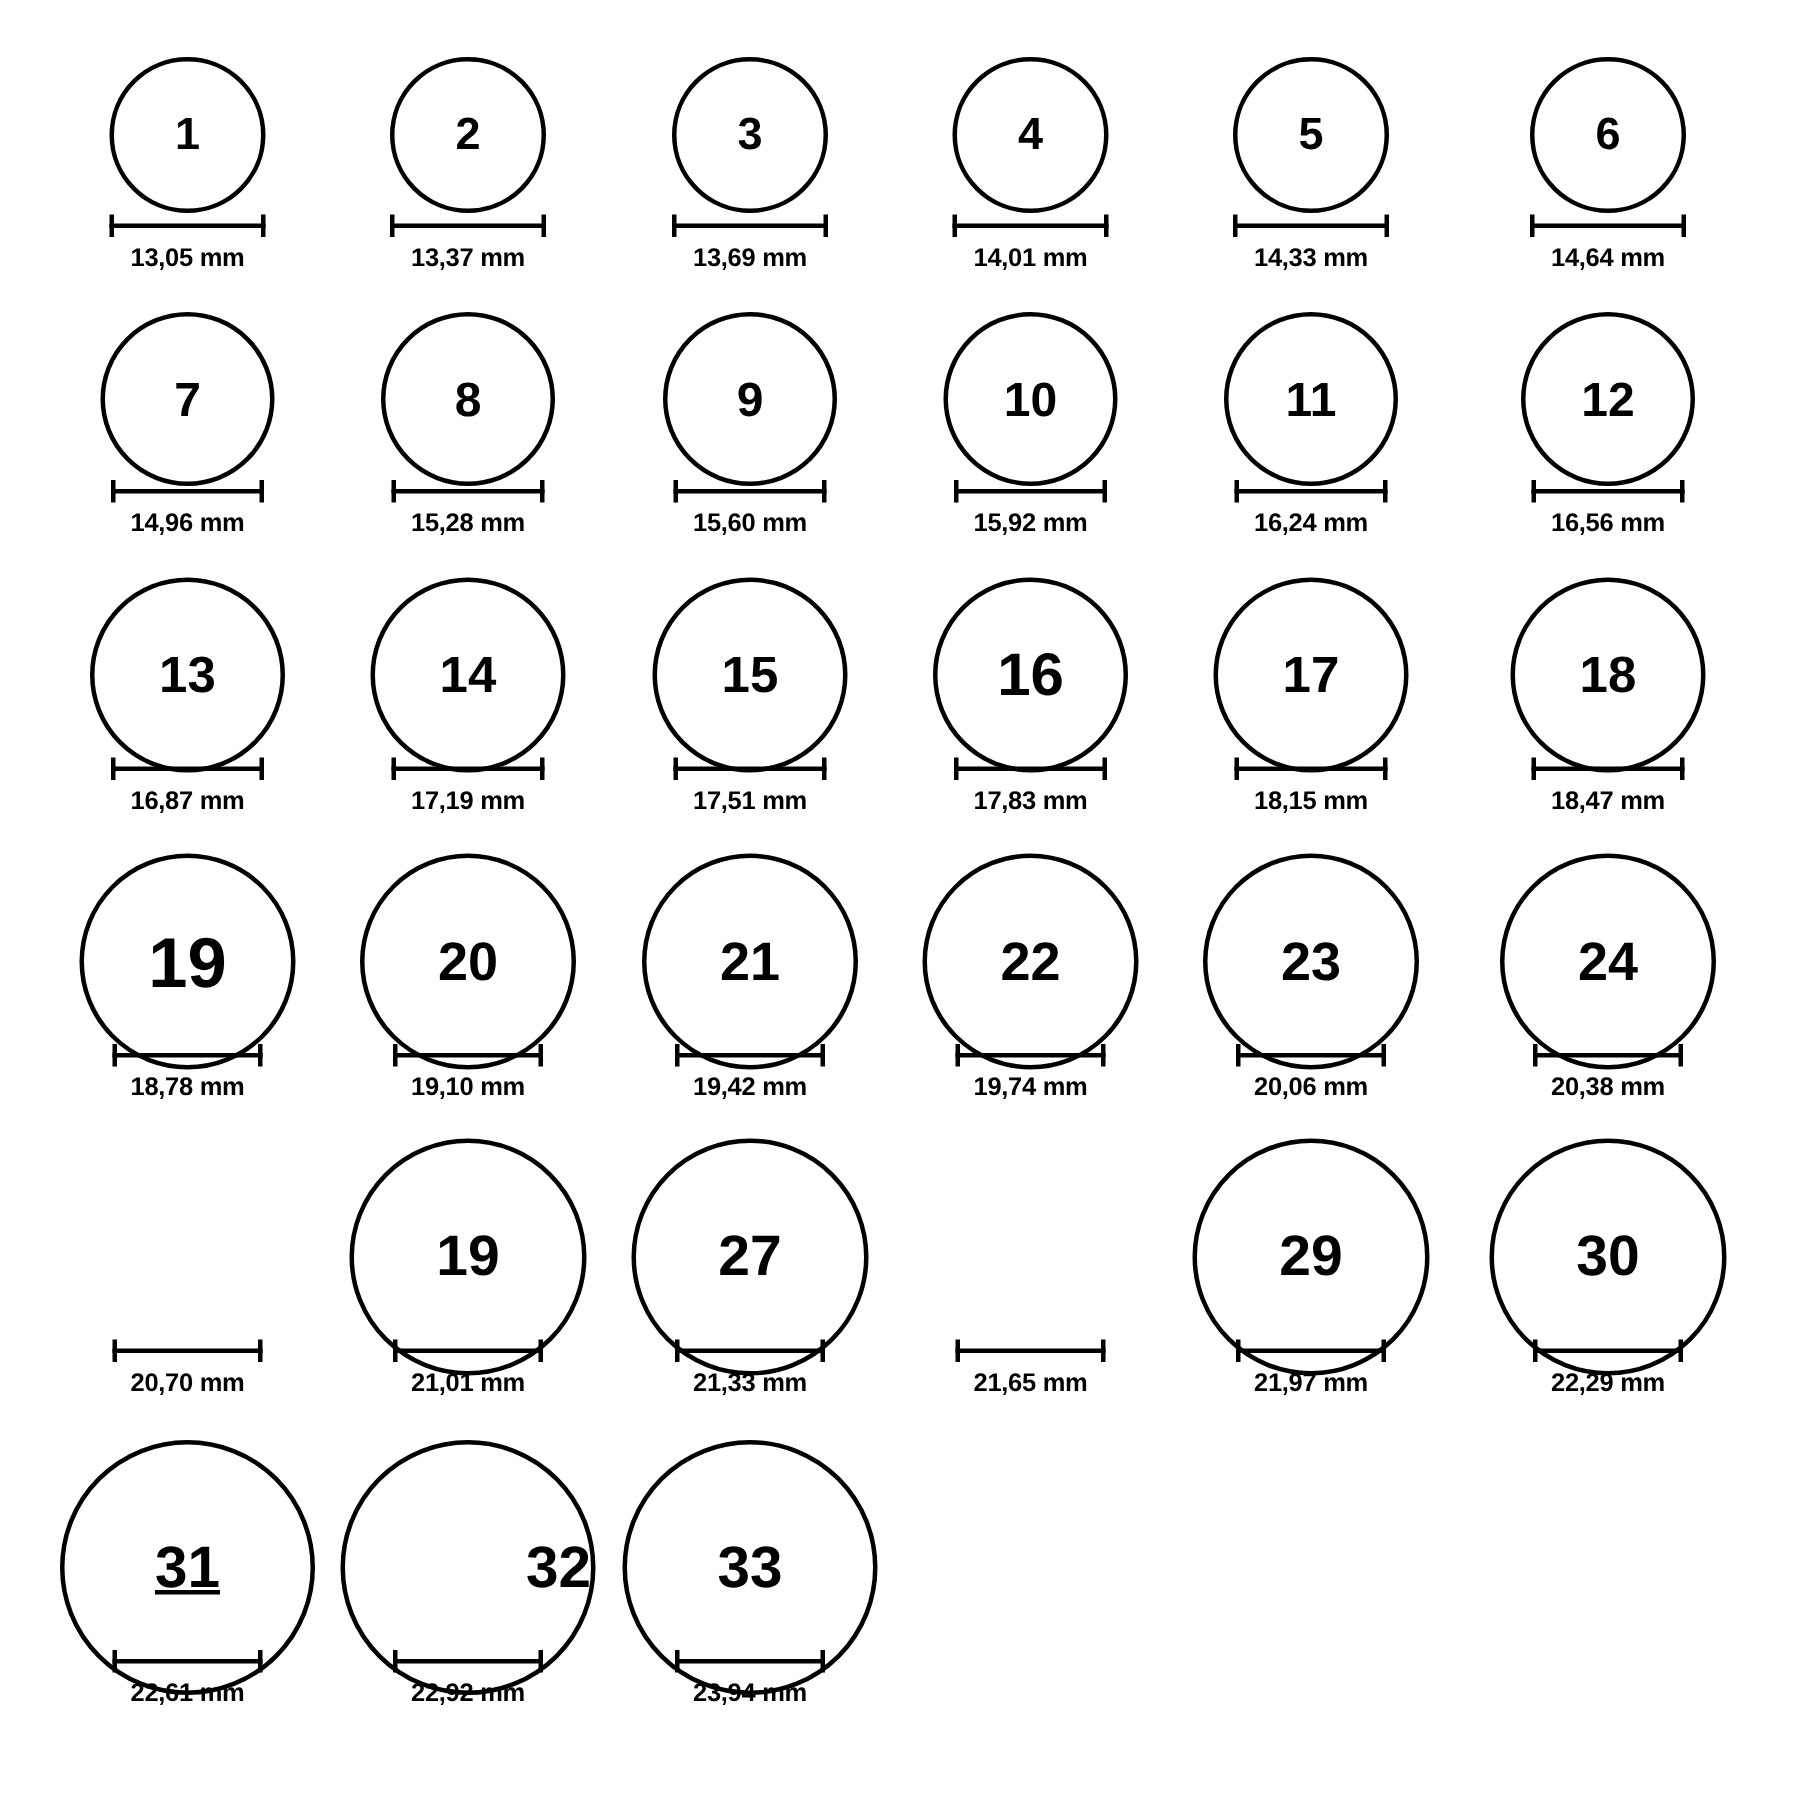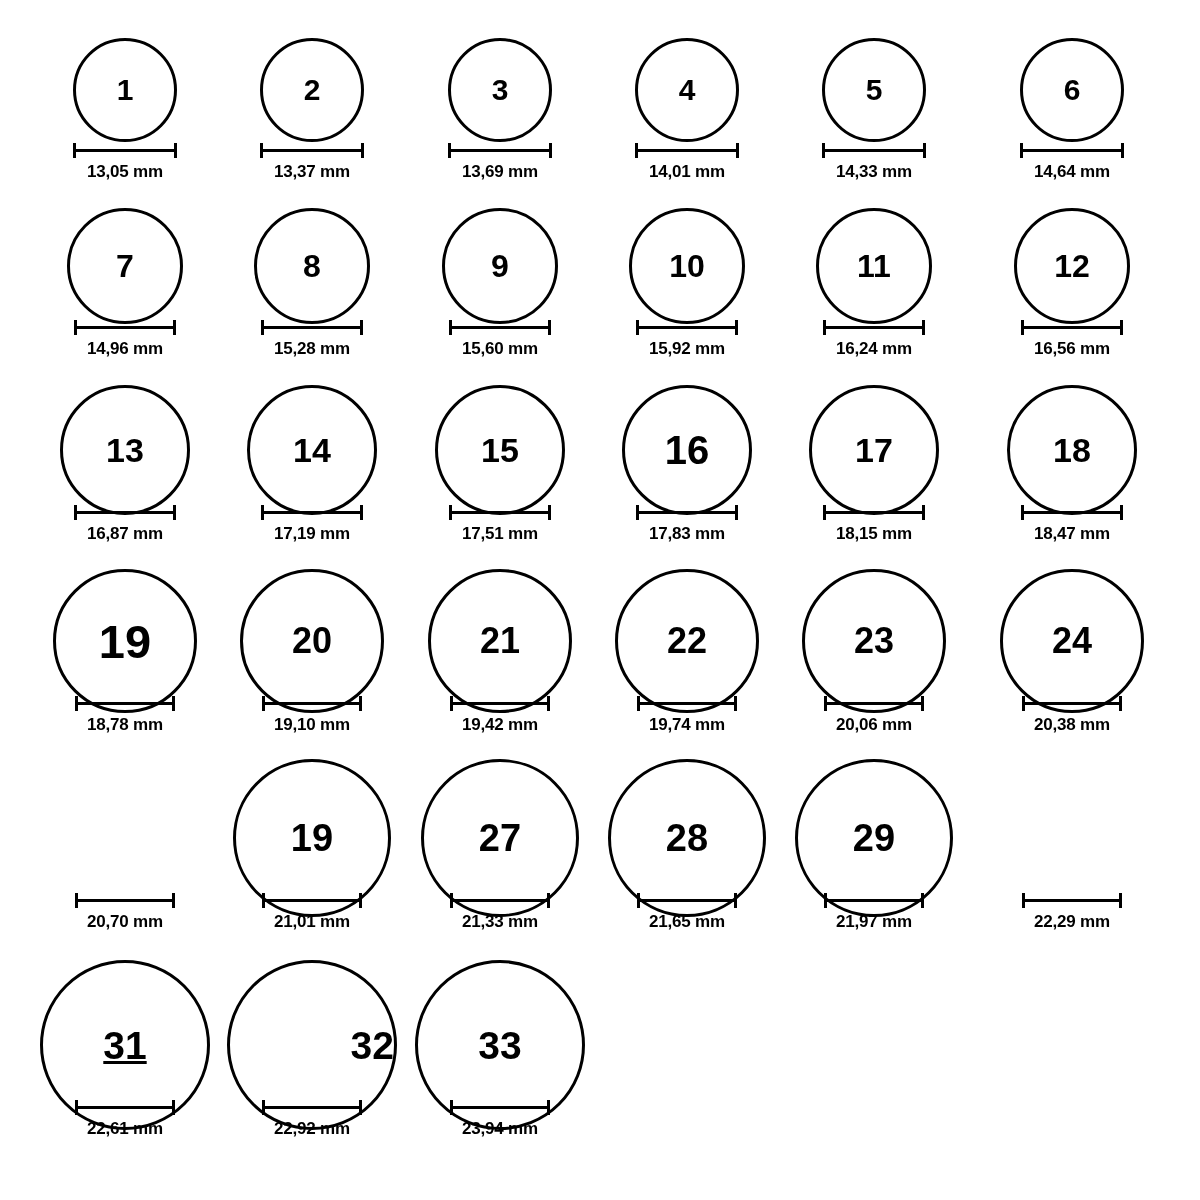--- a/index.html
+++ b/index.html
@@ -359,42 +359,42 @@
       <div class="ring" style="width: 158px; height: 158px;">
         <span class="ring-number" style="font-size: 38px;">27</span>
       </div>
     </div>
     <div class="measure" style="position: absolute; left: 450px; top: 887px; width: 100px;">
       <div class="bar"></div>
       <div class="cap left"></div>
       <div class="cap right"></div>
     </div>
     <div class="mm-label" style="position: absolute; left: 0px; top: 907px; width: 1200px; text-align: center; transform: translateX(-100px);">21,33 mm</div>
-    <div class="size-cell" style="left: 608px; top: 759px; width: 158px;">
-      <div class="ring" style="width: 158px; height: 158px;">
-        <span class="ring-number" style="font-size: 38px;">28</span>
-      </div>
-    </div>
     <div class="measure" style="position: absolute; left: 637px; top: 887px; width: 100px;">
       <div class="bar"></div>
       <div class="cap left"></div>
       <div class="cap right"></div>
     </div>
     <div class="mm-label" style="position: absolute; left: 0px; top: 907px; width: 1200px; text-align: center; transform: translateX(87px);">21,65 mm</div>
     <div class="size-cell" style="left: 795px; top: 759px; width: 158px;">
       <div class="ring" style="width: 158px; height: 158px;">
         <span class="ring-number" style="font-size: 38px;">29</span>
       </div>
     </div>
     <div class="measure" style="position: absolute; left: 824px; top: 887px; width: 100px;">
       <div class="bar"></div>
       <div class="cap left"></div>
       <div class="cap right"></div>
     </div>
     <div class="mm-label" style="position: absolute; left: 0px; top: 907px; width: 1200px; text-align: center; transform: translateX(274px);">21,97 mm</div>
+    <div class="size-cell" style="left: 993px; top: 759px; width: 158px;">
+      <div class="ring" style="width: 158px; height: 158px;">
+        <span class="ring-number" style="font-size: 38px;">30</span>
+      </div>
+    </div>
     <div class="measure" style="position: absolute; left: 1022px; top: 887px; width: 100px;">
       <div class="bar"></div>
       <div class="cap left"></div>
       <div class="cap right"></div>
     </div>
     <div class="mm-label" style="position: absolute; left: 0px; top: 907px; width: 1200px; text-align: center; transform: translateX(472px);">22,29 mm</div>
     <div class="size-cell" style="left: 40px; top: 960px; width: 170px;">
       <div class="ring" style="width: 170px; height: 170px;">
         <span class="ring-number" style="font-size: 39px; text-decoration: underline;">31</span>
       </div>

